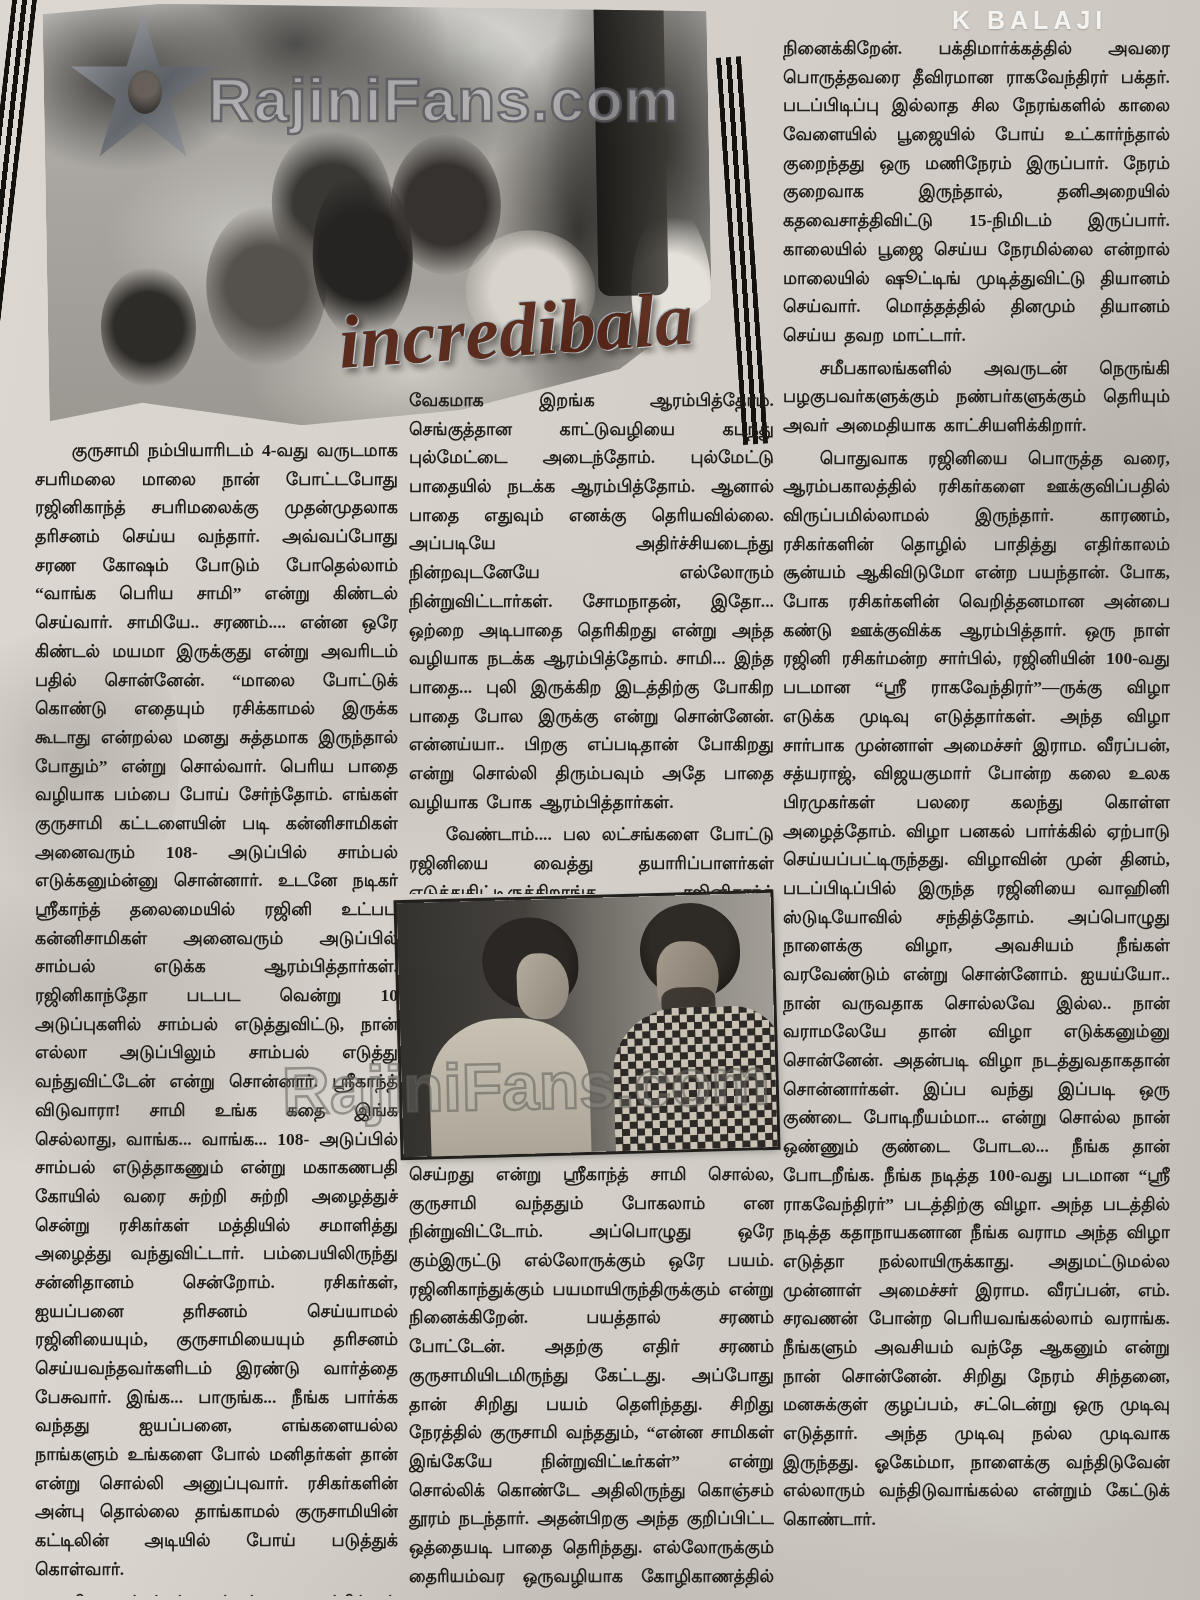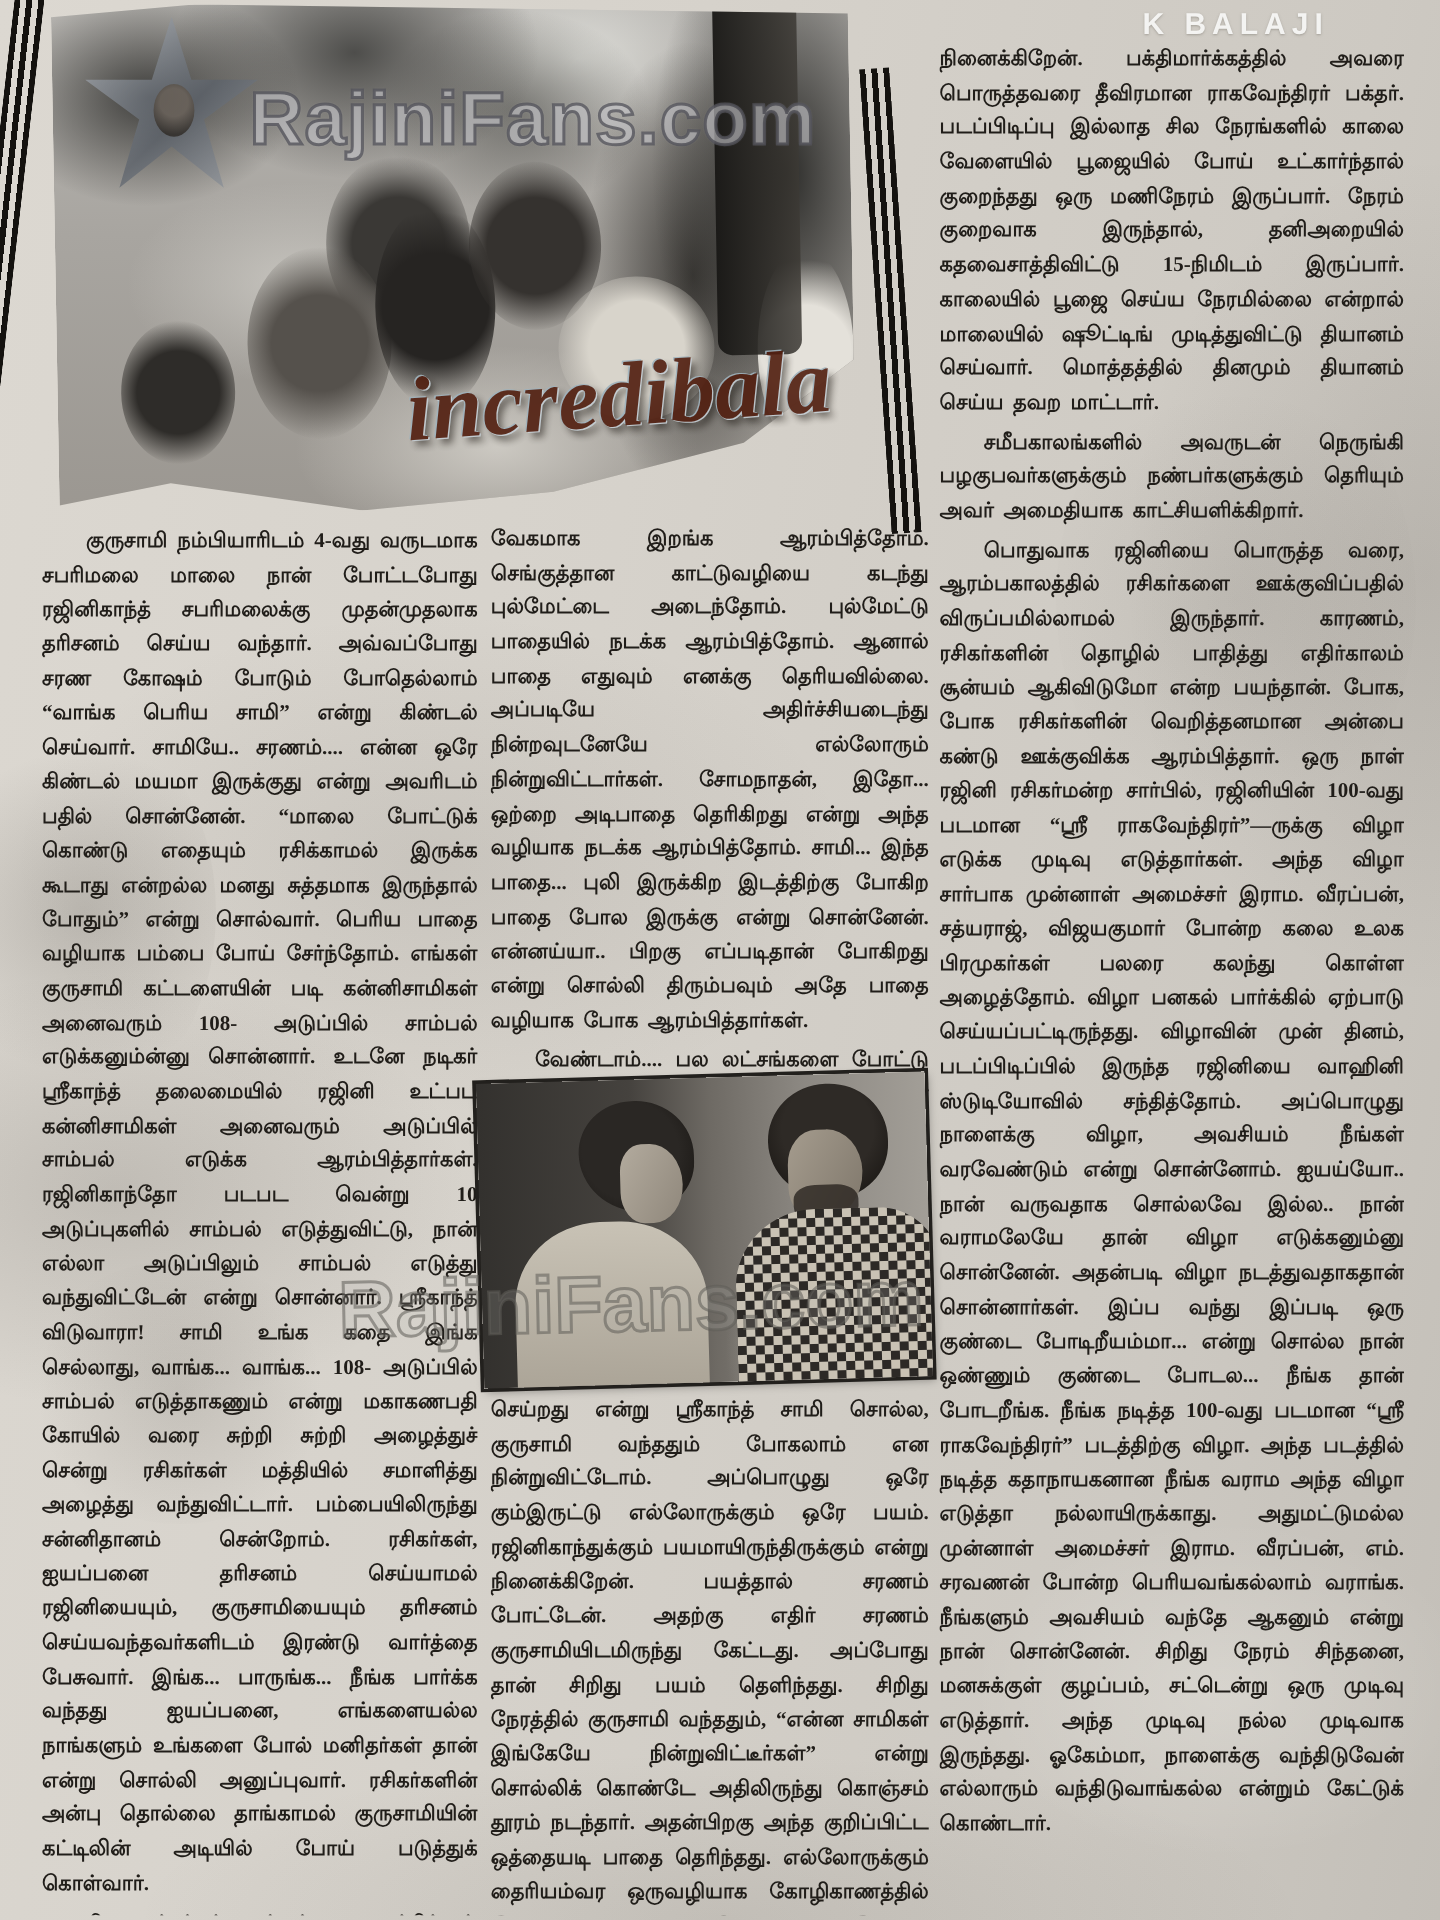--- a/index.html
+++ b/index.html
@@ -122,21 +122,21 @@
     position:absolute;
     color:#201d19;
     font-weight:bold;
     font-size:17.5px;line-height:1.64;
     text-align:justify;word-spacing:3.5px;
     overflow:hidden;
   }
   .col p{margin:0 0 4px 0;text-indent:2.1em;}
   .col.cont p:first-child{text-indent:0;}
   .col1{left:35px;top:436px;width:363px;height:1160px;}
-  .col2a{left:409px;top:386px;width:365px;height:508px;margin-top:48px;}
+  .col2a{left:409px;top:386px;width:365px;height:508px;}
   .col2b{left:409px;top:1160px;width:365px;height:436px;}
   .col3{left:783px;top:34px;width:387px;height:1500px;}
 </style>
 </head>
 <body>
 
 <div class="page">
 
   <div class="rules rules-left"></div>
   <div class="rules rules-right"></div>

